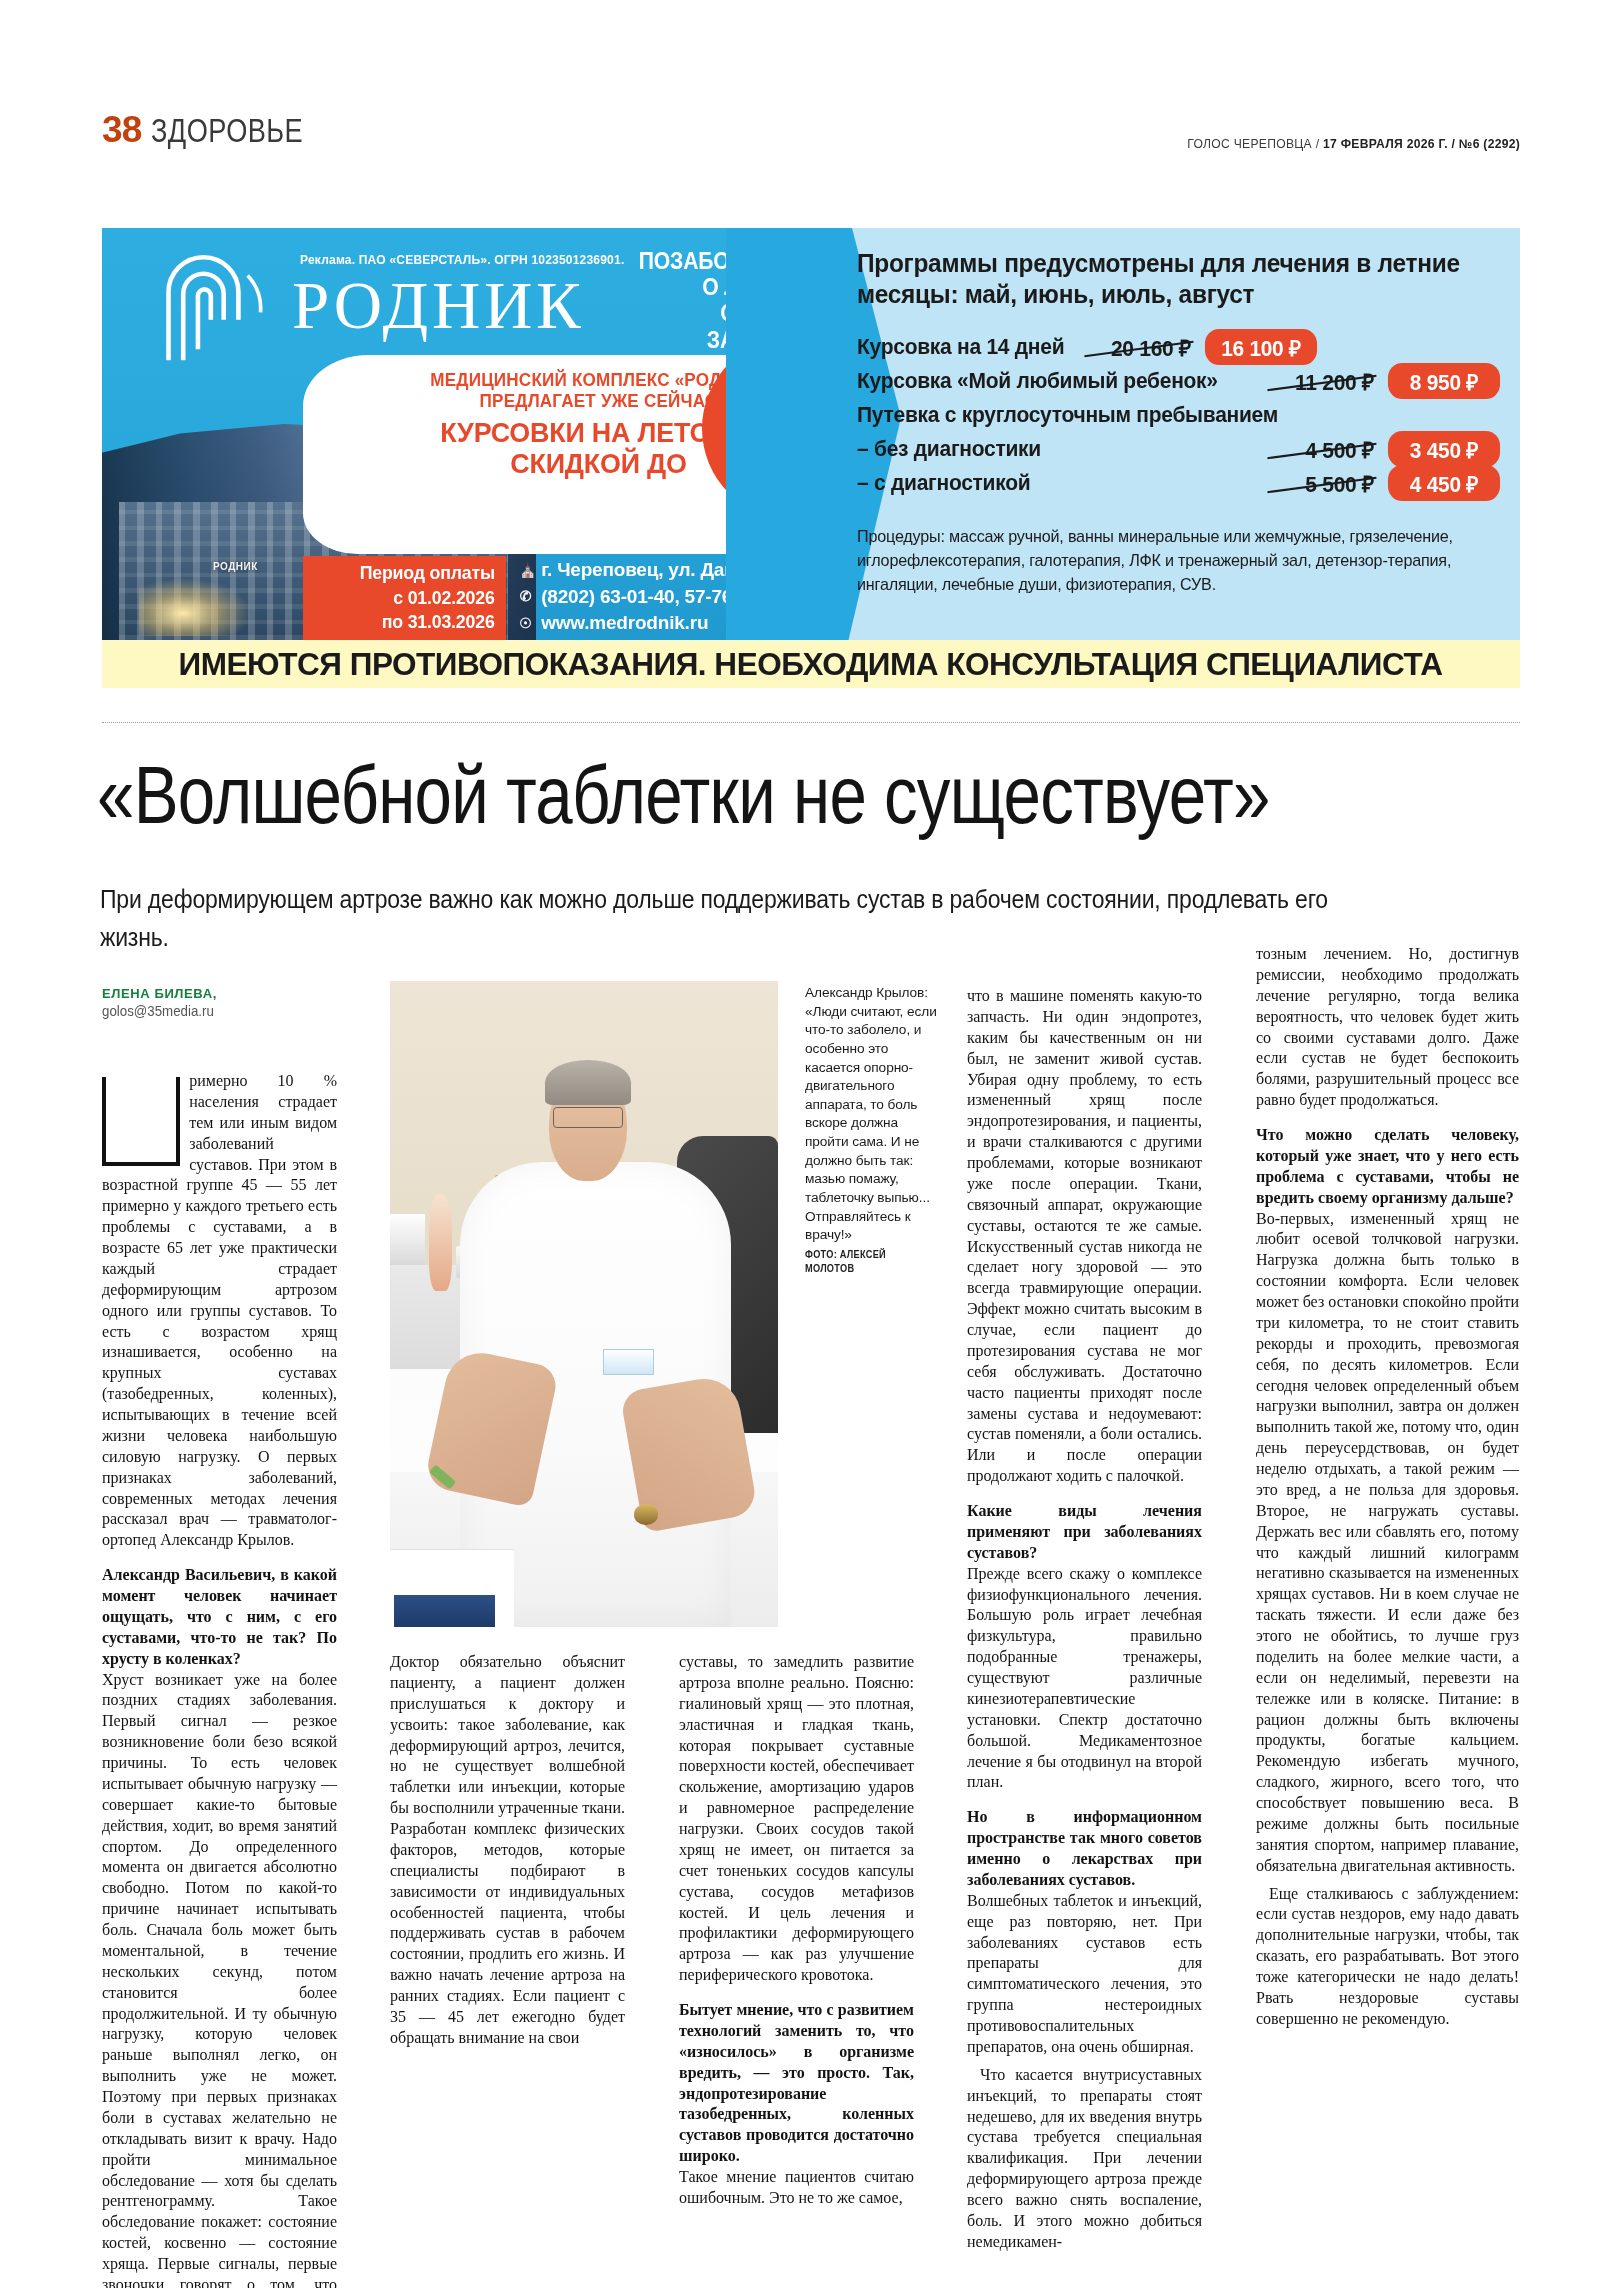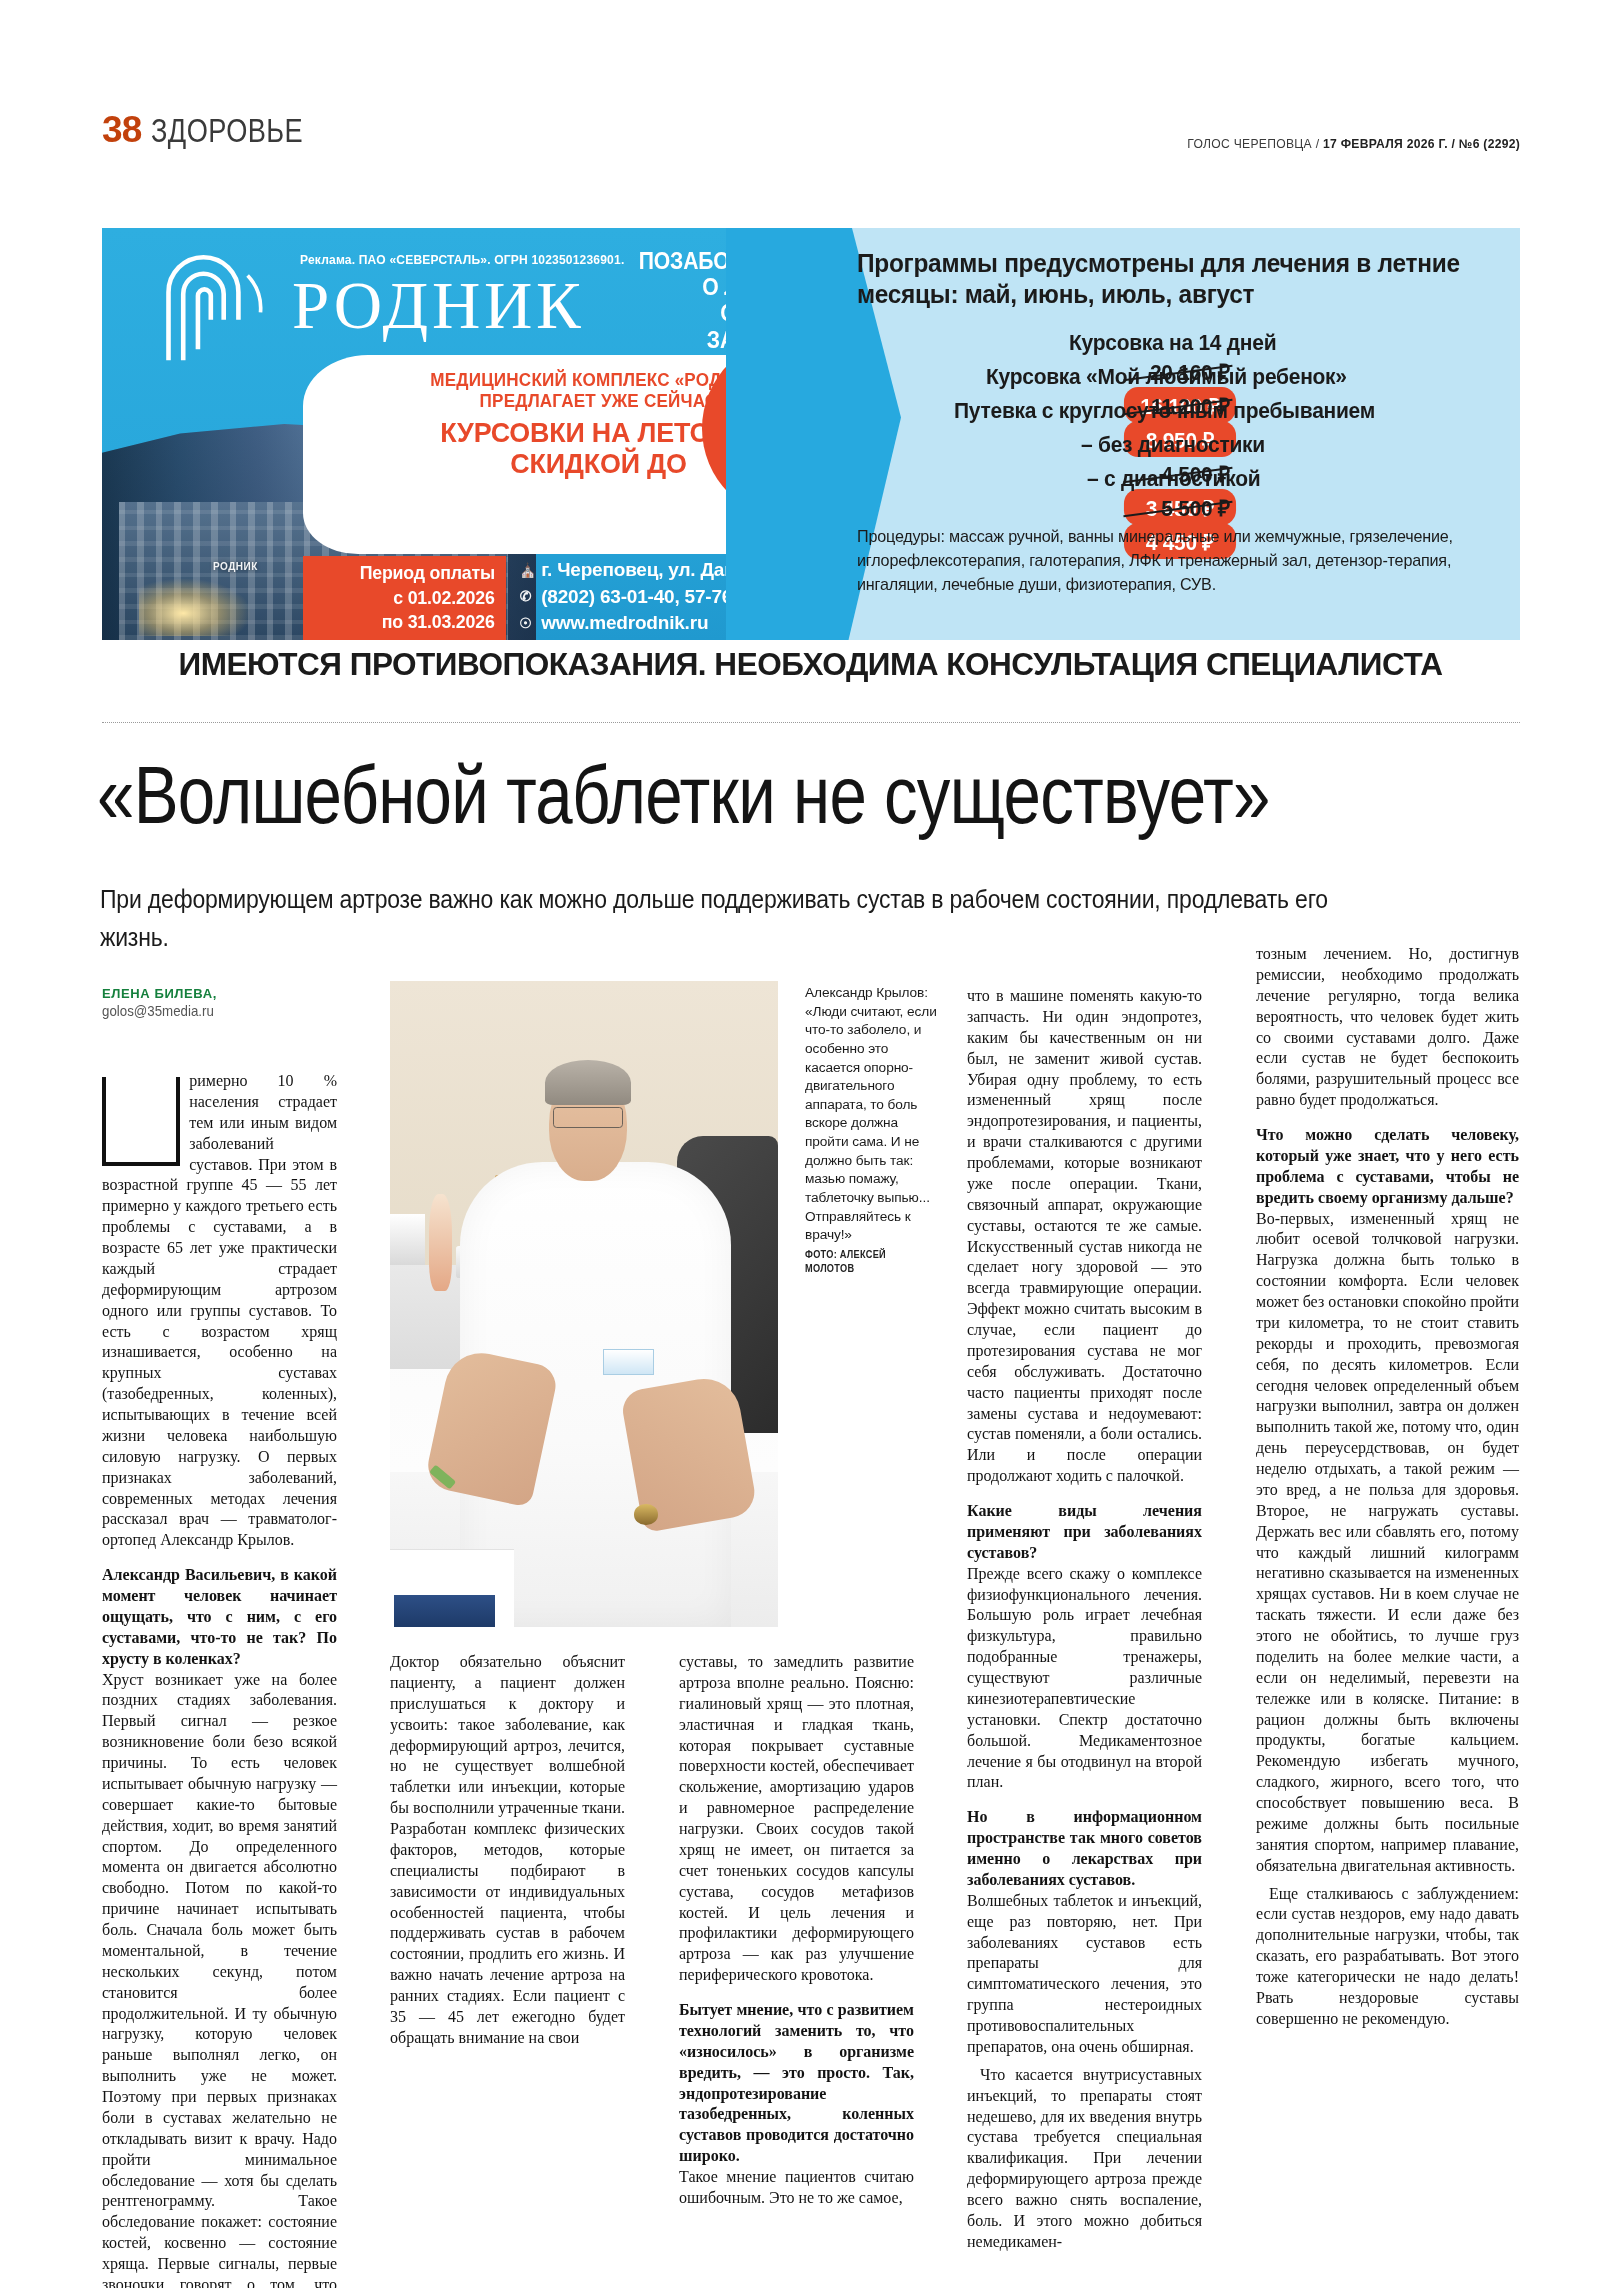--- a/index.html
+++ b/index.html
@@ -183,21 +183,21 @@
     font-family: "Liberation Sans", sans-serif;
     font-weight: 700; font-size: 26px; color: #1b1b1b;
     line-height: 1.20; letter-spacing: -0.3px;
     transform: scaleX(0.94); transform-origin: left top;
   }
   .price-list { position: absolute; left: 20px; top: 102px; width: 646px; }
   .price-row {
     display: flex; align-items: center;
     font-family: "Liberation Sans", sans-serif;
     font-weight: 700; font-size: 22.6px; color: #1b1b1b;
-    height: 34px; letter-spacing: -0.3px; flex-direction: column;
+    height: 34px; letter-spacing: -0.3px;
   }
   .price-row .pname { flex: 1 1 auto; transform: scaleX(0.93); transform-origin: left center; white-space: nowrap; }
   .price-row .pold {
     width: 111px; text-align: right; position: relative; margin-right: 11px;
     transform: scaleX(0.93); transform-origin: right center;
   }
   .price-row .pold::after {
     content: ""; position: absolute; left: -3.7px; right: -3.7px; top: 52%;
     height: 1.8px; background: #1b1b1b; transform: rotate(-7deg);
   }
@@ -212,21 +212,21 @@
     position: absolute; left: 20px; top: 297px; width: 652px;
     font-family: "Liberation Sans", sans-serif;
     font-size: 17px; color: #1b1b1b; line-height: 1.42;
     letter-spacing: -0.2px;
     transform: scaleX(0.95); transform-origin: left top;
   }
 
   
   .ad-warning {
     position: absolute; left: 0; bottom: 0; width: 100%; height: 48px;
-    background: #ffffff;
+    background: #fef9c3;
     display: flex; align-items: center; justify-content: center;
   }
   .ad-warning span {
     font-family: "Liberation Sans", sans-serif;
     font-weight: 700; font-size: 32px; color: #1b1b1b;
     letter-spacing: -0.5px;
     transform: scaleX(0.985); transform-origin: center;
     white-space: nowrap;
   }
 

